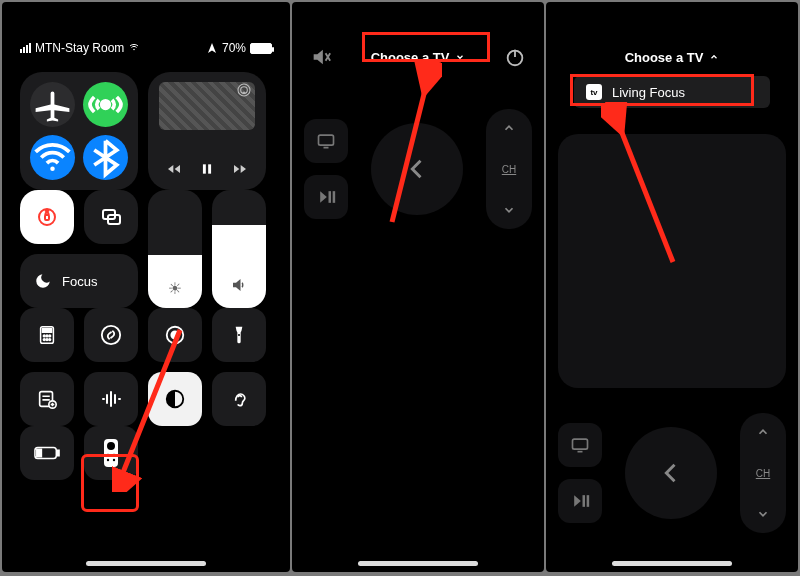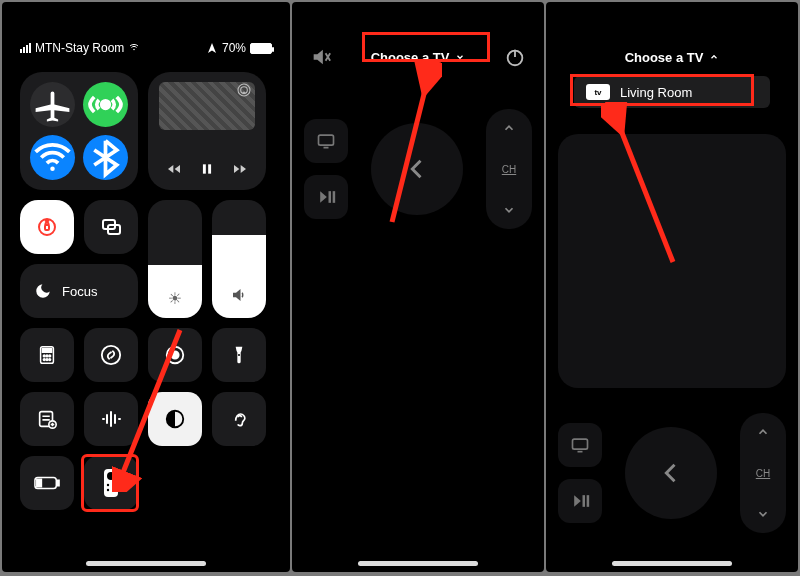--- a/index.html
+++ b/index.html
@@ -24,21 +24,21 @@
   .cc-status { display:flex; justify-content:space-between; align-items:center; font-size:12px; height:28px; margin-top:18px;}
   .cc-status .sigs { display:flex; align-items:center; gap:4px; }
   .bars { display:flex; align-items:flex-end; gap:1px; }
   .bars span { width:2px; background:#fff; display:inline-block; }
   .bars span:nth-child(1){height:4px}.bars span:nth-child(2){height:6px}.bars span:nth-child(3){height:8px}.bars span:nth-child(4){height:10px}
   .wifi-glyph { font-size:12px; }
   .bat-row { display:flex; align-items:center; gap:4px; }
   .bat-icon { width:22px; height:11px; border:1px solid #fff; border-radius:2px; position:relative; background:#fff;}
   .bat-icon::after{content:"";position:absolute;right:-3px;top:3px;width:2px;height:5px;background:#fff;border-radius:1px;}
 
-  .cc-grid { display:flex; flex-direction:column; gap:10px; margin-top:10px; }
+  .cc-grid { display:flex; flex-direction:column; margin-top:10px; }
   .cc-row { display:flex; gap:10px; }
   .tile { background:#1c1c1e; border-radius:18px; display:flex; align-items:center; justify-content:center; position:relative; }
   .tile.sq { width:54px; height:54px; }
   .tile.wd { flex:1; height:54px; justify-content:flex-start; padding:0 14px; gap:10px;}
   .tile-lab { font-size:13px; color:#fff; }
 
   .conn { width:118px; height:118px; border-radius:22px; background:#1c1c1e; padding:10px; display:grid; grid-template-columns:1fr 1fr; grid-template-rows:1fr 1fr; gap:8px;}
   .toggle { border-radius:50%; display:flex; align-items:center; justify-content:center; font-size:18px; }
   .t-airplane{background:#2c2c2e;color:#fff;}
   .t-cell{background:#30d158;color:#fff;}
@@ -87,21 +87,21 @@
   .side-col { display:flex; flex-direction:column; gap:12px; align-items:center; }
   .rc-btn { width:44px; height:44px; border-radius:12px; background:#121214; display:flex; align-items:center; justify-content:center; color:#777;}
   .rc-btn svg{width:20px;height:20px;}
   .ch-col { width:46px; height:120px; background:#121214; border-radius:22px; display:flex; flex-direction:column; align-items:center; justify-content:space-between; padding:12px 0; color:#888;}
   .ch-lab { font-size:10px; color:#888;text-decoration:underline;}
   .big-back { width:92px; height:92px; border-radius:50%; background:#121214; display:flex; align-items:center; justify-content:center; color:#888;}
   .big-back svg{width:28px;height:28px;}
 
   .dropdown { position:absolute; top:74px; left:28px; right:28px; background:transparent;}
   .dd-item { background:#1e1e1f; border-radius:6px; padding:8px 12px; display:flex; align-items:center; gap:10px; font-size:13px;}
-  .dd-item .atv{ width:24px; height:16px; background:#fff; border-radius:3px; display:flex; align-items:center; justify-content:center; color:#000; font-size:8px; font-weight:900;}
+  .dd-item .atv{ width:16px; height:16px; background:#fff; border-radius:3px; display:flex; align-items:center; justify-content:center; color:#000; font-size:8px; font-weight:900;}
 
   .p2-red { position:absolute; top:30px; left:70px; width:128px; height:30px; border:3px solid #ff2a1a;}
   .p3-red { position:absolute; top:72px; left:24px; width:184px; height:32px; border:3px solid #ff2a1a;}
 
 </style>
 </head>
 <body>
 
 <div class="phone cc">
   <div class="cc-status">
@@ -391,21 +391,21 @@
       <svg width="10" height="10" viewBox="0 0 24 24" fill="none" stroke="#fff" stroke-width="3">
           <path d="M6 15l6-6 6 6"></path>
         </svg>
     </div>
     <span class="head-ic" style="visibility:hidden">x</span>
   </div>
 
   <div class="dropdown">
     <div class="dd-item">
       <span class="atv">tv</span>
-      <span>Living Room</span>
+      <span>Living Focus</span>
     </div>
   </div>
   <div class="p3-red"></div>
 
   <div class="remote-body" style="margin-top:50px"></div>
 
   <svg class="arrow" style="top:100px; left:55px; width:80px; height:170px;" viewBox="0 0 80 170">
     <defs>
         <marker id="ah3" markerWidth="8" markerHeight="8" refX="6" refY="4" orient="auto">
           <path d="M8 0L0 4L8 8z" fill="#ff2a1a"></path>

